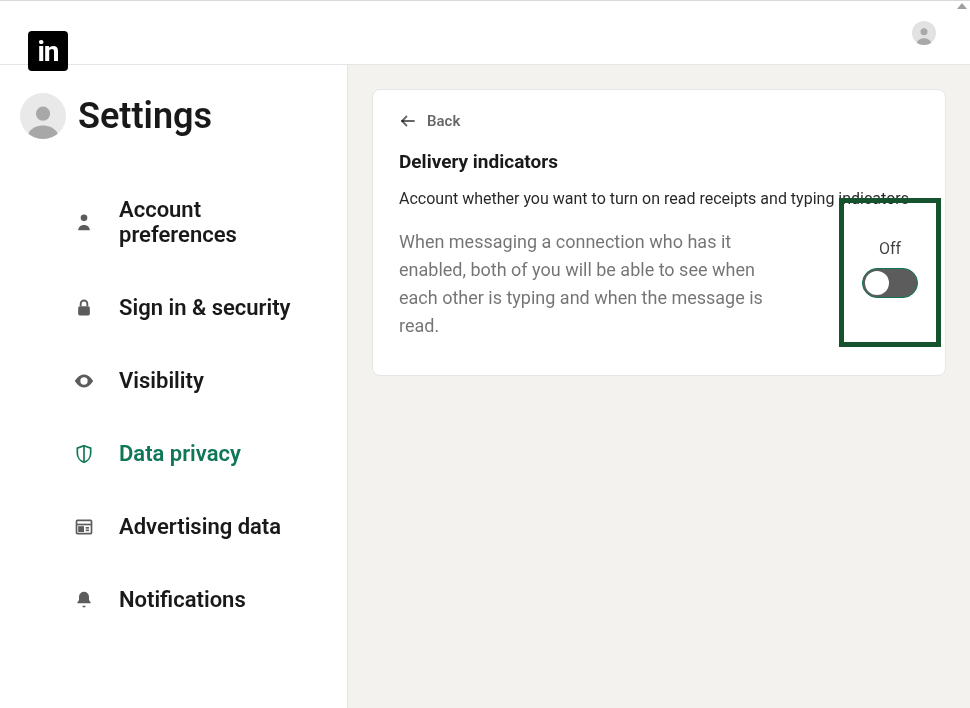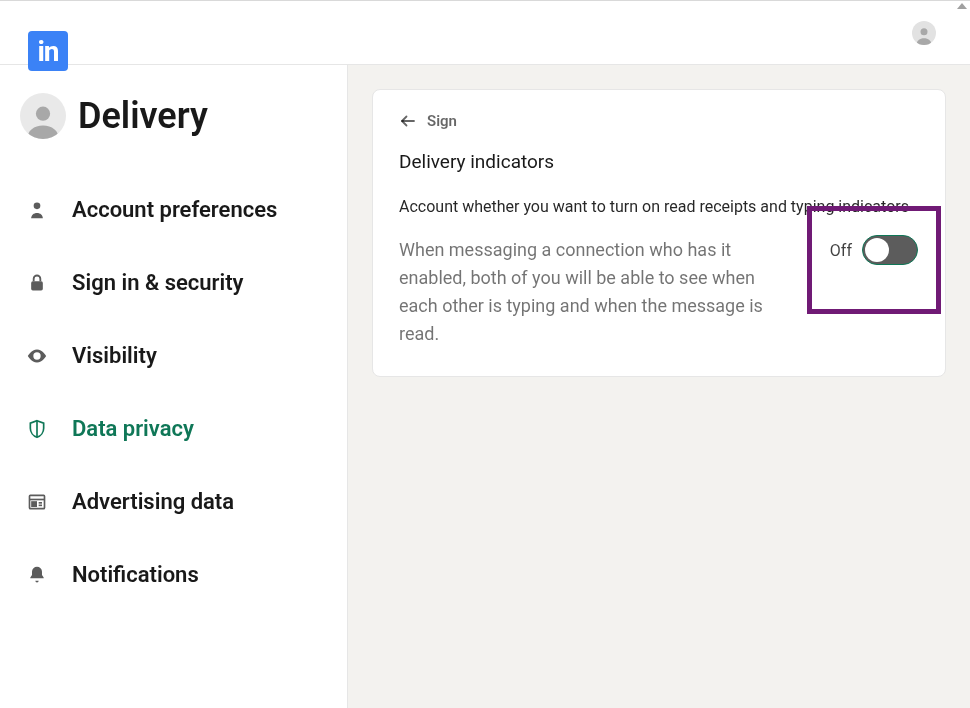--- a/index.html
+++ b/index.html
@@ -18,21 +18,21 @@
       border-bottom: 1px solid #e6e6e6;
       display: flex;
       align-items: center;
       justify-content: space-between;
       padding: 0 28px;
       position: relative;
     }
     .logo {
       width: 40px;
       height: 40px;
-      background: #3b82f6;
+      background: #000000;
       color: #fff;
       display: flex;
       align-items: flex-end;
       justify-content: center;
       font-weight: 700;
       font-size: 28px;
       border-radius: 4px;
       padding-bottom: 3px;
       letter-spacing: -1px;
       margin-top: 36px;
@@ -89,21 +89,21 @@
       overflow: hidden;
       margin-right: 12px;
       flex-shrink: 0;
     }
     .avatar-med svg { width: 38px; height: 38px; }
     .settings-title {
       font-size: 36px;
       font-weight: 600;
       color: rgba(0,0,0,0.9);
     }
-    .nav { padding-top: 32px; }
+    .nav { padding-top: 32px; padding-left: 47px; }
     .nav-item {
       display: flex;
       align-items: center;
       padding: 24px 26px;
       cursor: pointer;
       font-size: 22px;
       font-weight: 600;
       color: rgba(0,0,0,0.9);
     }
     .nav-item.active { color: #0f7757; }
@@ -132,22 +132,22 @@
       align-items: center;
       color: rgba(0,0,0,0.6);
       font-size: 15px;
       cursor: pointer;
       margin-bottom: 20px;
       font-weight: 600;
     }
     .back-row svg { margin-right: 10px; }
     .card-title {
       font-size: 19px;
-      font-weight: 400;
-      margin-bottom: 22px;
+      font-weight: 700;
+      margin-bottom: 14px;
     }
     .card-sub {
       font-size: 16px;
       color: rgba(0,0,0,0.85);
       line-height: 1.45;
       margin-bottom: 18px;
     }
     .setting-row {
       display: flex;
       align-items: flex-start;
@@ -157,24 +157,25 @@
     .setting-desc {
       font-size: 18px;
       color: rgba(0,0,0,0.55);
       line-height: 1.55;
       max-width: 375px;
     }
     .toggle-wrap {
       display: flex;
       align-items: center;
       gap: 10px;
-      padding: 24px 18px 44px 18px;
+      padding: 36px 18px 44px 18px;
       margin-top: -30px;
       margin-right: -22px;
-      border: 5px solid #701a75;
+      border: 5px solid #14532d;
+      flex-direction: column;
     }
     .toggle-label {
       font-size: 16px;
       color: rgba(0,0,0,0.75);
     }
     .toggle {
       width: 56px;
       height: 30px;
       background: #5c5c5c;
       border-radius: 15px;
@@ -208,21 +209,21 @@
 
 <div class="layout">
   <aside class="sidebar">
     <div class="settings-header">
       <div class="avatar-med">
         <svg viewBox="0 0 24 24">
             <circle cx="12" cy="8" r="4.5" fill="#a8a8a8"></circle>
             <path d="M2 24c0-5.2 4.4-8.5 10-8.5S22 18.8 22 24" fill="#a8a8a8"></path>
           </svg>
       </div>
-      <div class="settings-title">Delivery</div>
+      <div class="settings-title">Settings</div>
     </div>
 
     <nav class="nav">
       <div class="nav-item">
         <span class="nav-icon">
           <svg width="20" height="20" viewBox="0 0 24 24" fill="#5c5c5c">
               <circle cx="12" cy="7" r="4"></circle>
               <path d="M5 22c0-4 3-6.5 7-6.5S19 18 19 22"></path>
             </svg>
         </span>
@@ -283,21 +284,21 @@
     </nav>
   </aside>
 
   <main class="main">
     <div class="card">
       <div class="back-row">
         <svg width="18" height="18" viewBox="0 0 24 24" fill="none" stroke="rgba(0,0,0,0.6)" stroke-width="2.4" stroke-linecap="round" stroke-linejoin="round">
             <line x1="20" y1="12" x2="4" y2="12"></line>
             <polyline points="10 6 4 12 10 18"></polyline>
           </svg>
-        <span>Sign</span>
+        <span>Back</span>
       </div>
 
       <div class="card-title">Delivery indicators</div>
       <div class="card-sub">Account whether you want to turn on read receipts and typing indicators</div>
 
       <div class="setting-row">
         <div class="setting-desc">When messaging a connection who has it enabled, both of you will be able to see when each other is typing and when the message is read.</div>
         <div class="toggle-wrap">
           <span class="toggle-label">Off</span>
           <div class="toggle">

